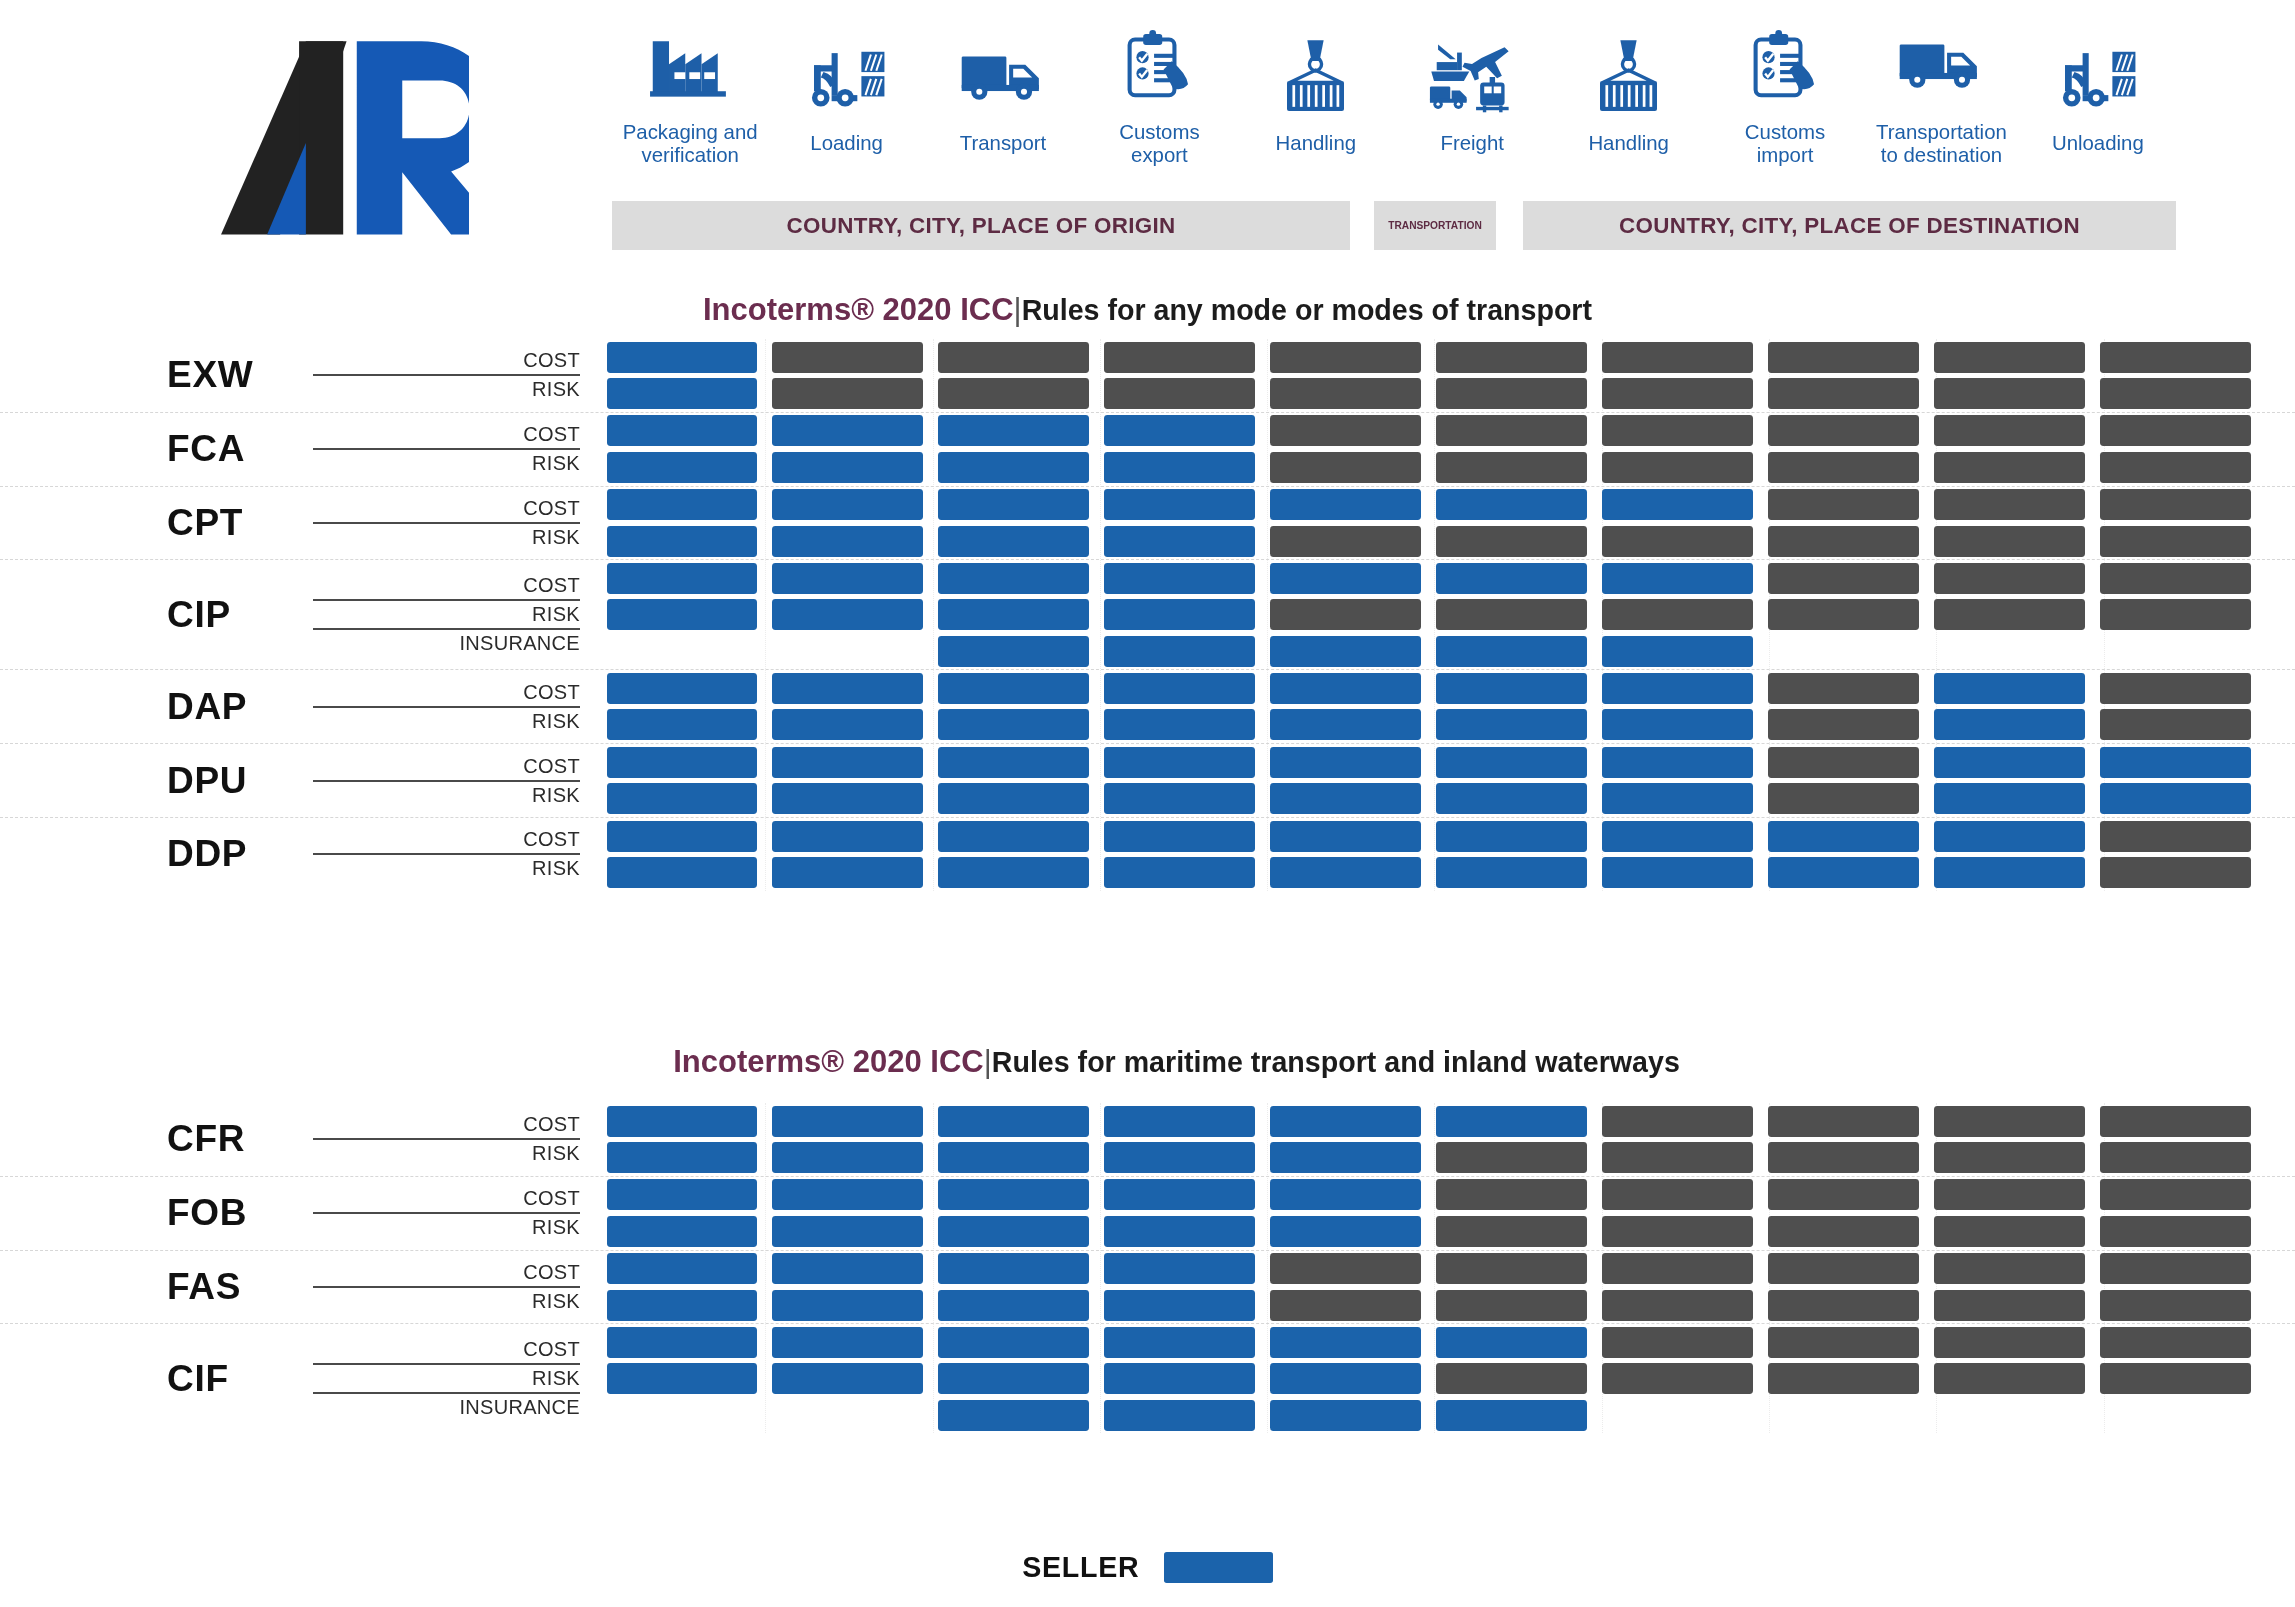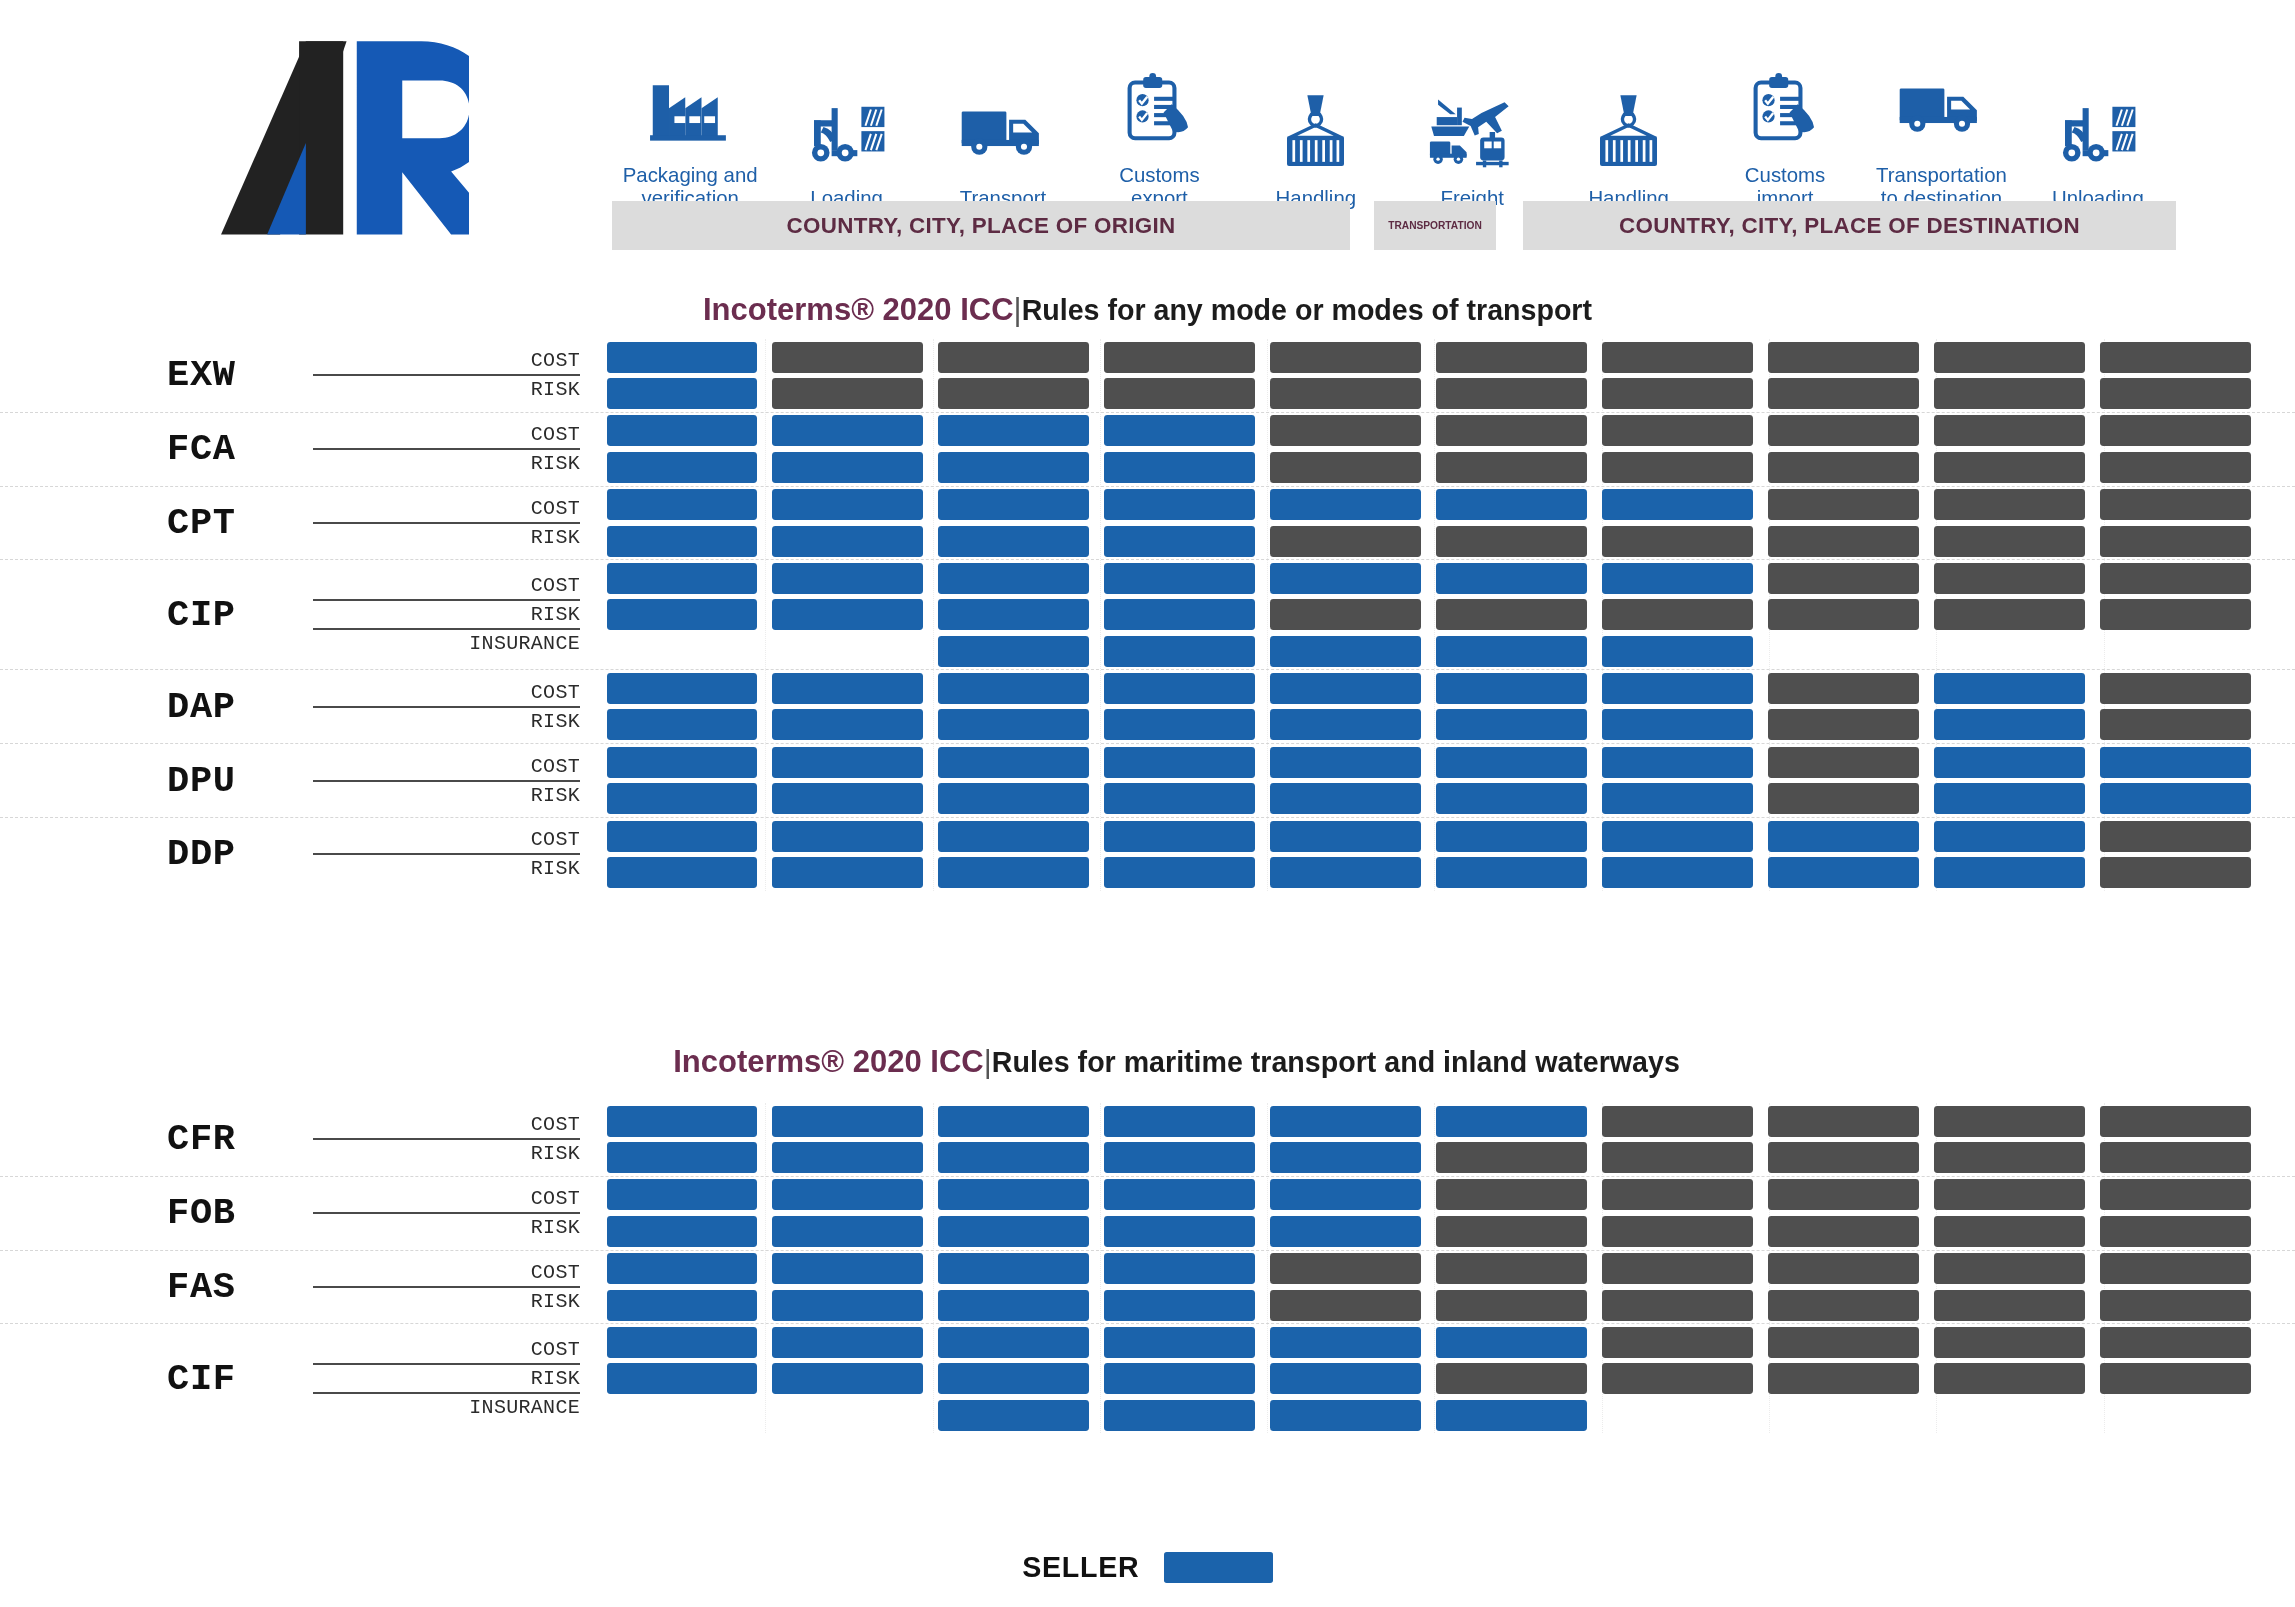--- a/index.html
+++ b/index.html
@@ -11,22 +11,22 @@
     position:relative;
   }
 
   
   #header{position:absolute;left:0;top:0;width:2295px;height:265px;}
 
   #logo{position:absolute;left:102px;top:13.6px;width:367px;height:224px;}
   #logo svg{display:block;width:100%;height:100%;}
 
   #icon-strip{
-    position:absolute;left:612px;top:37px;width:1564px;height:173px;
-    display:flex;align-items:flex-end;
+    position:absolute;left:612px;top:4px;width:1564px;height:173px;
+    display:flex;align-items:center;
   }
   .icon-cell{
     flex:1 1 0;
     display:flex;flex-direction:column;align-items:center;justify-content:flex-start;
     padding:0 2.7px;
   }
   .icon-art{height:102px;display:flex;align-items:center;justify-content:center;}
   .icon-art svg{display:block;}
   .icon-label{
     margin-top:4.1px;
@@ -68,21 +68,20 @@
 
   
   .matrix{position:absolute;left:0;width:2295px;}
   #matrix-any{top:339px;}
   #matrix-sea{top:1103px;}
 
   .row{
     position:relative;
     display:flex;align-items:stretch;
     border-bottom:1.4px dashed #d7d7d7;
-    font-family:Liberation Mono, monospace;
   }
   .row:last-child{border-bottom:none;}
 
   .row-code{
     width:313px;
     display:flex;align-items:center;justify-content:flex-start;
     padding-left:167px;
     box-sizing:border-box;
     font-size:37px;font-weight:bold;color:#111;
     letter-spacing:0.7px;

